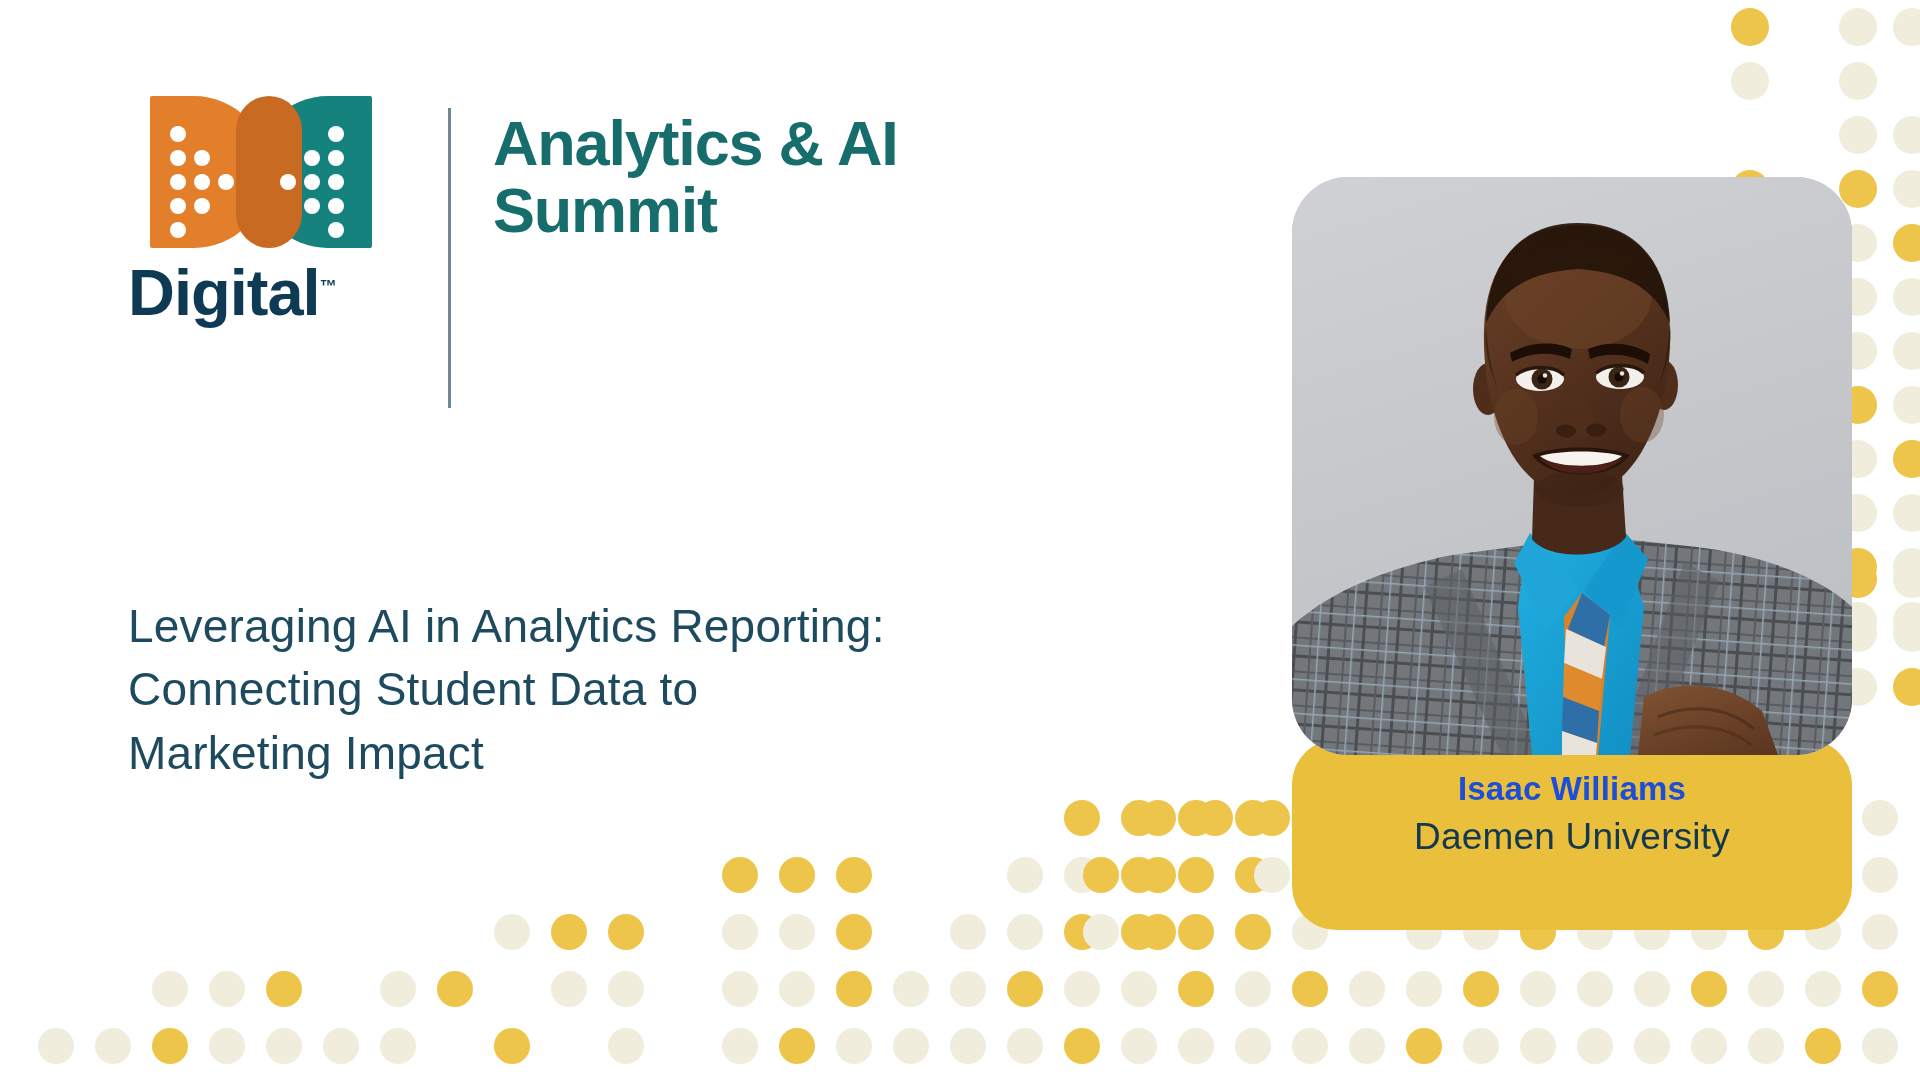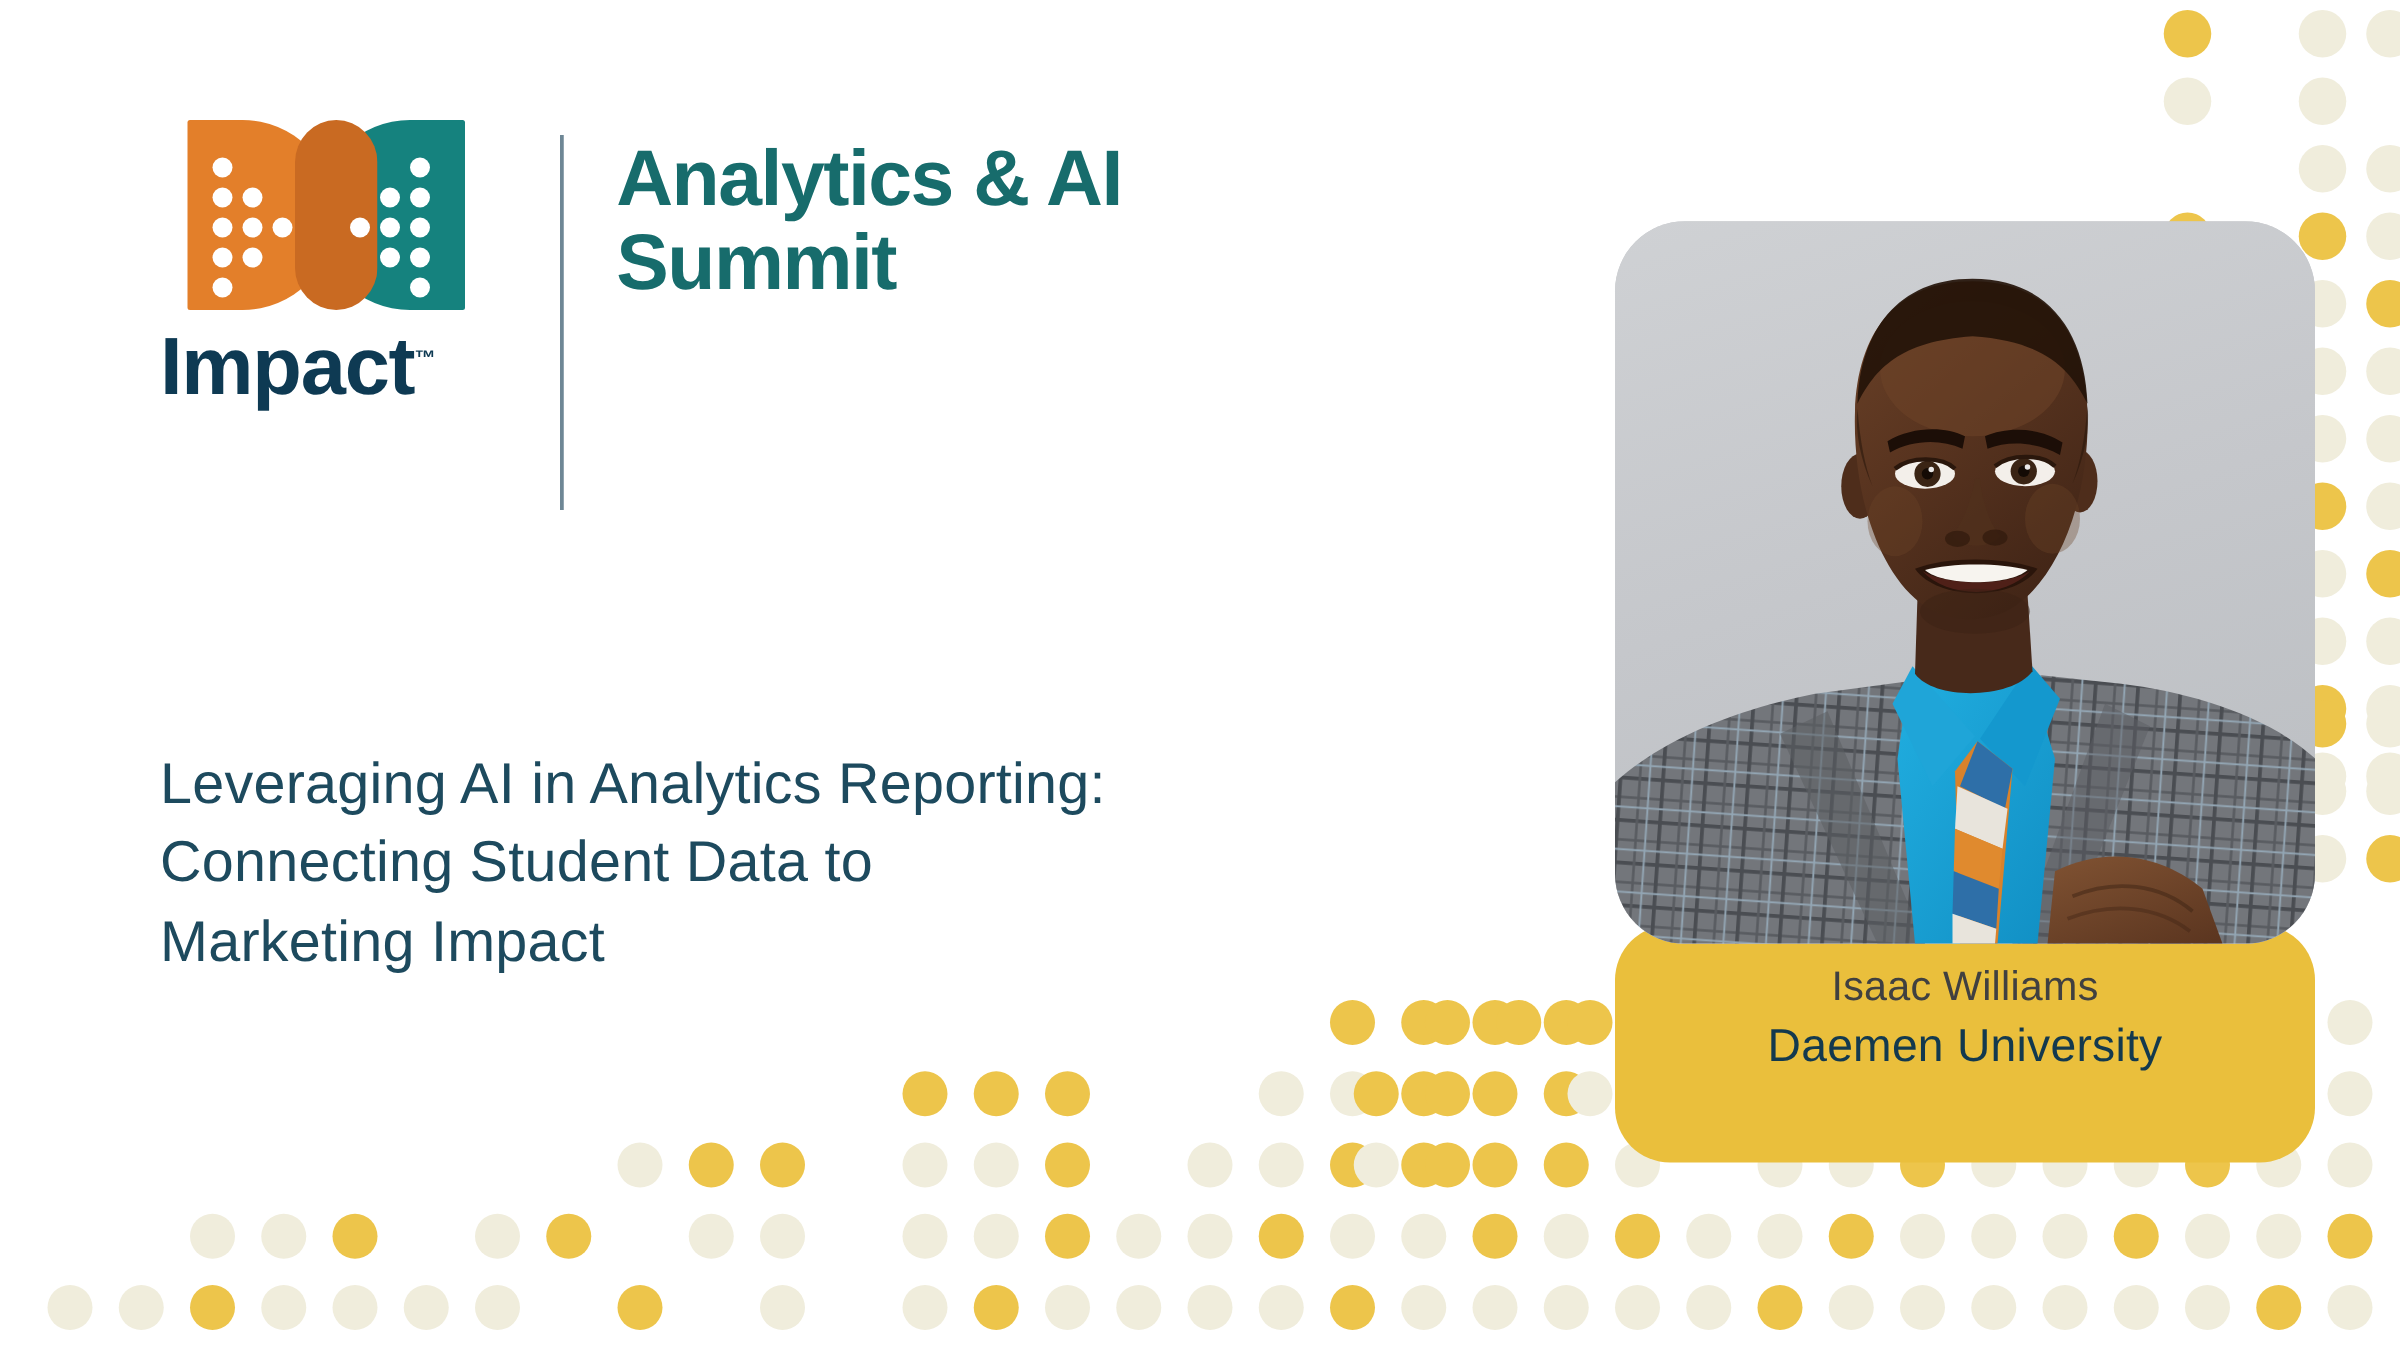--- a/index.html
+++ b/index.html
@@ -120,22 +120,22 @@
     width:560px; height:190px;
     background:#EABF3C;
     border-radius:44px;
     z-index:3;
   }
   .speaker-name {
     position:absolute;
     left:0; right:0; top:30px;
     text-align:center;
     font-size:33px;
-    font-weight:normal;
-    color:#404040;
+    font-weight:bold;
+    color:#1d4ed8;
     letter-spacing:0.2px;
   }
   .speaker-org {
     position:absolute;
     left:0; right:0; top:76px;
     text-align:center;
     font-size:37px;
     font-weight:normal;
     color:#13394E;
     letter-spacing:0.2px;
@@ -339,21 +339,21 @@
           <div class="mdot" style="left: 178px; top: 54px;"></div>
           <div class="mdot" style="left: 130px; top: 78px;"></div>
           <div class="mdot" style="left: 154px; top: 78px;"></div>
           <div class="mdot" style="left: 178px; top: 78px;"></div>
           <div class="mdot" style="left: 154px; top: 102px;"></div>
           <div class="mdot" style="left: 178px; top: 102px;"></div>
           <div class="mdot" style="left: 178px; top: 126px;"></div>
         </div>
     </div>
 
-    <div class="wordmark-digital"><span>Impact</span><span class="tm">™</span></div>
+    <div class="wordmark-digital"><span>Digital</span><span class="tm">™</span></div>
 
   </div>
 
   <div class="logo-divider"></div>
 
   <div class="event-block">
     <div class="event-title">Analytics &amp; AI
 Summit</div>
   </div>
 </div>

